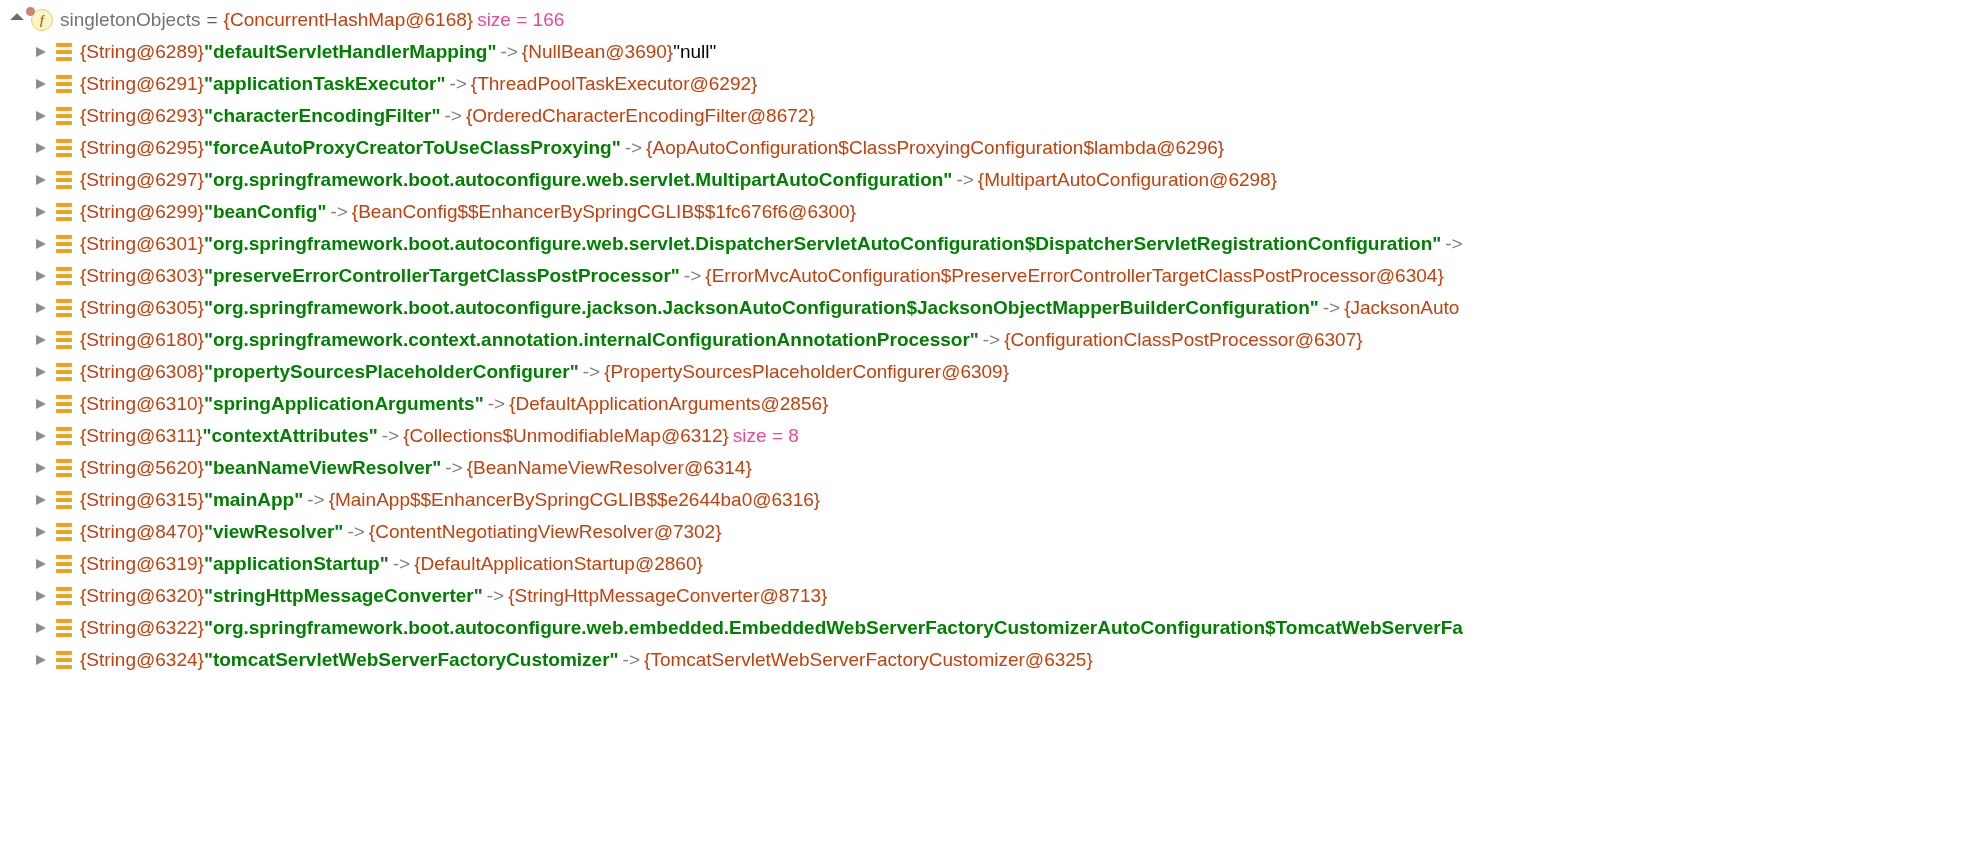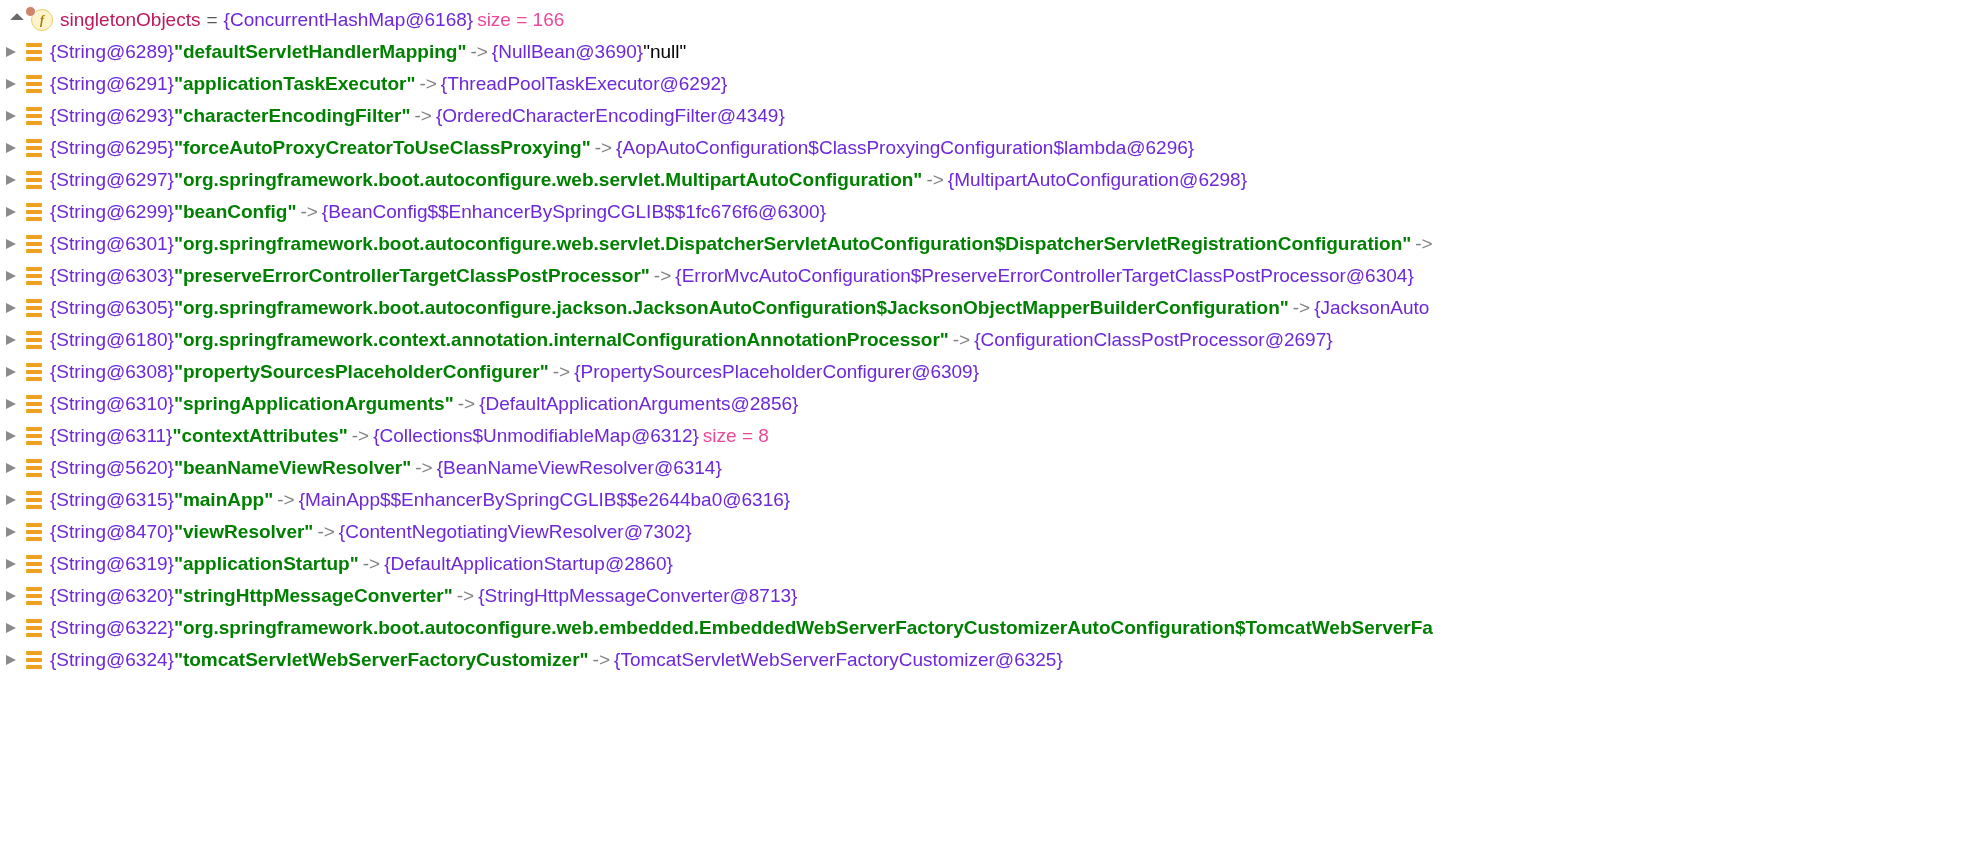--- a/index.html
+++ b/index.html
@@ -87,24 +87,24 @@
     align-items: center;
   }
   .entry-icon span {
     display: block;
     width: 16px;
     height: 4px;
     background: #f0a020;
     border-radius: 1px;
   }
   .indent1 { padding-left: 6px; }
-  .indent2 { }
-  .var-name { color: #be185d; }
+  .indent2 { padding-left: 30px; }
+  .var-name { color: #737373; }
   .equals { color: #595959; margin: 0 6px; }
-  .brace { color: #6d28d9; }
+  .brace { color: #c2410c; }
   .sizeeq { color: #ec4899; margin-left: 4px; }
   .key { color: #008000; font-weight: 700; }
   .arrow { color: #808080; margin: 0 4px; }
   .valq { color: #000; }
 </style>
 </head>
 <body>
 
 <div class="tree">
 
@@ -169,21 +169,21 @@
           </svg>
     </span>
     <span class="entry-icon">
       <span></span>
           <span></span>
           <span></span>
     </span>
     <span class="brace">{String@6293} </span>
     <span class="key">"characterEncodingFilter"</span>
     <span class="arrow"> -&gt; </span>
-    <span class="brace">{OrderedCharacterEncodingFilter@4349}</span>
+    <span class="brace">{OrderedCharacterEncodingFilter@8672}</span>
 
   </div>
 
   <div class="row indent2">
     <span class="chevron">
       <svg viewBox="0 0 10 10">
             <polygon points="0,0 10,5 0,10"></polygon>
           </svg>
     </span>
     <span class="entry-icon">
@@ -294,21 +294,21 @@
           </svg>
     </span>
     <span class="entry-icon">
       <span></span>
           <span></span>
           <span></span>
     </span>
     <span class="brace">{String@6180} </span>
     <span class="key">"org.springframework.context.annotation.internalConfigurationAnnotationProcessor"</span>
     <span class="arrow"> -&gt; </span>
-    <span class="brace">{ConfigurationClassPostProcessor@2697}</span>
+    <span class="brace">{ConfigurationClassPostProcessor@6307}</span>
 
   </div>
 
   <div class="row indent2">
     <span class="chevron">
       <svg viewBox="0 0 10 10">
             <polygon points="0,0 10,5 0,10"></polygon>
           </svg>
     </span>
     <span class="entry-icon">

